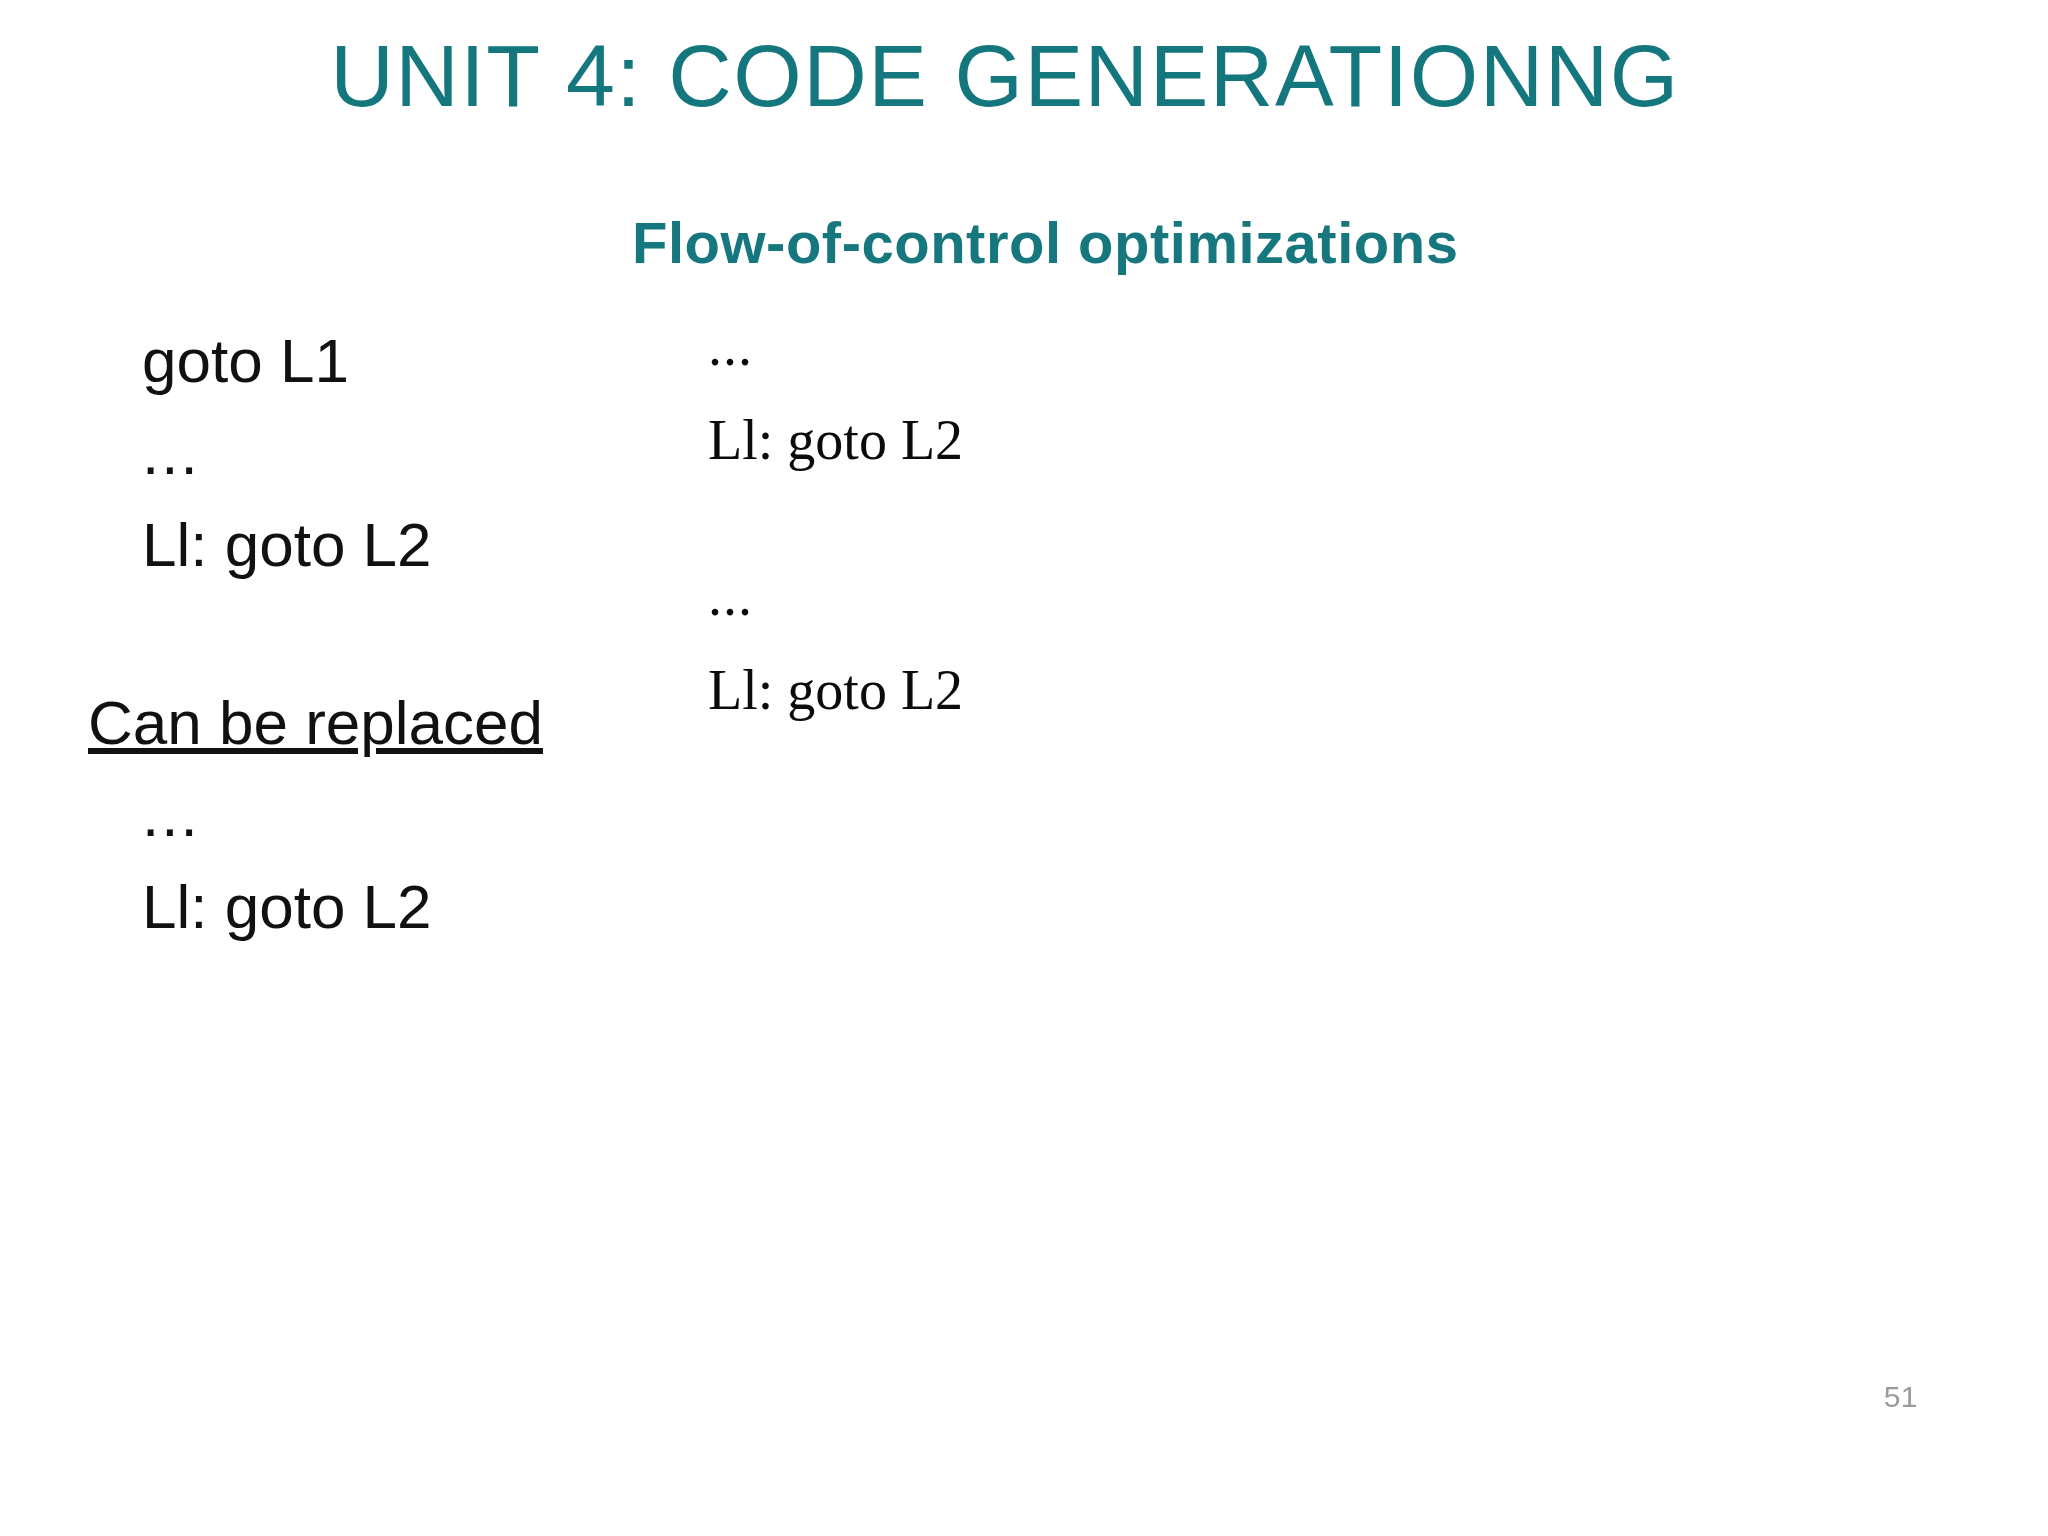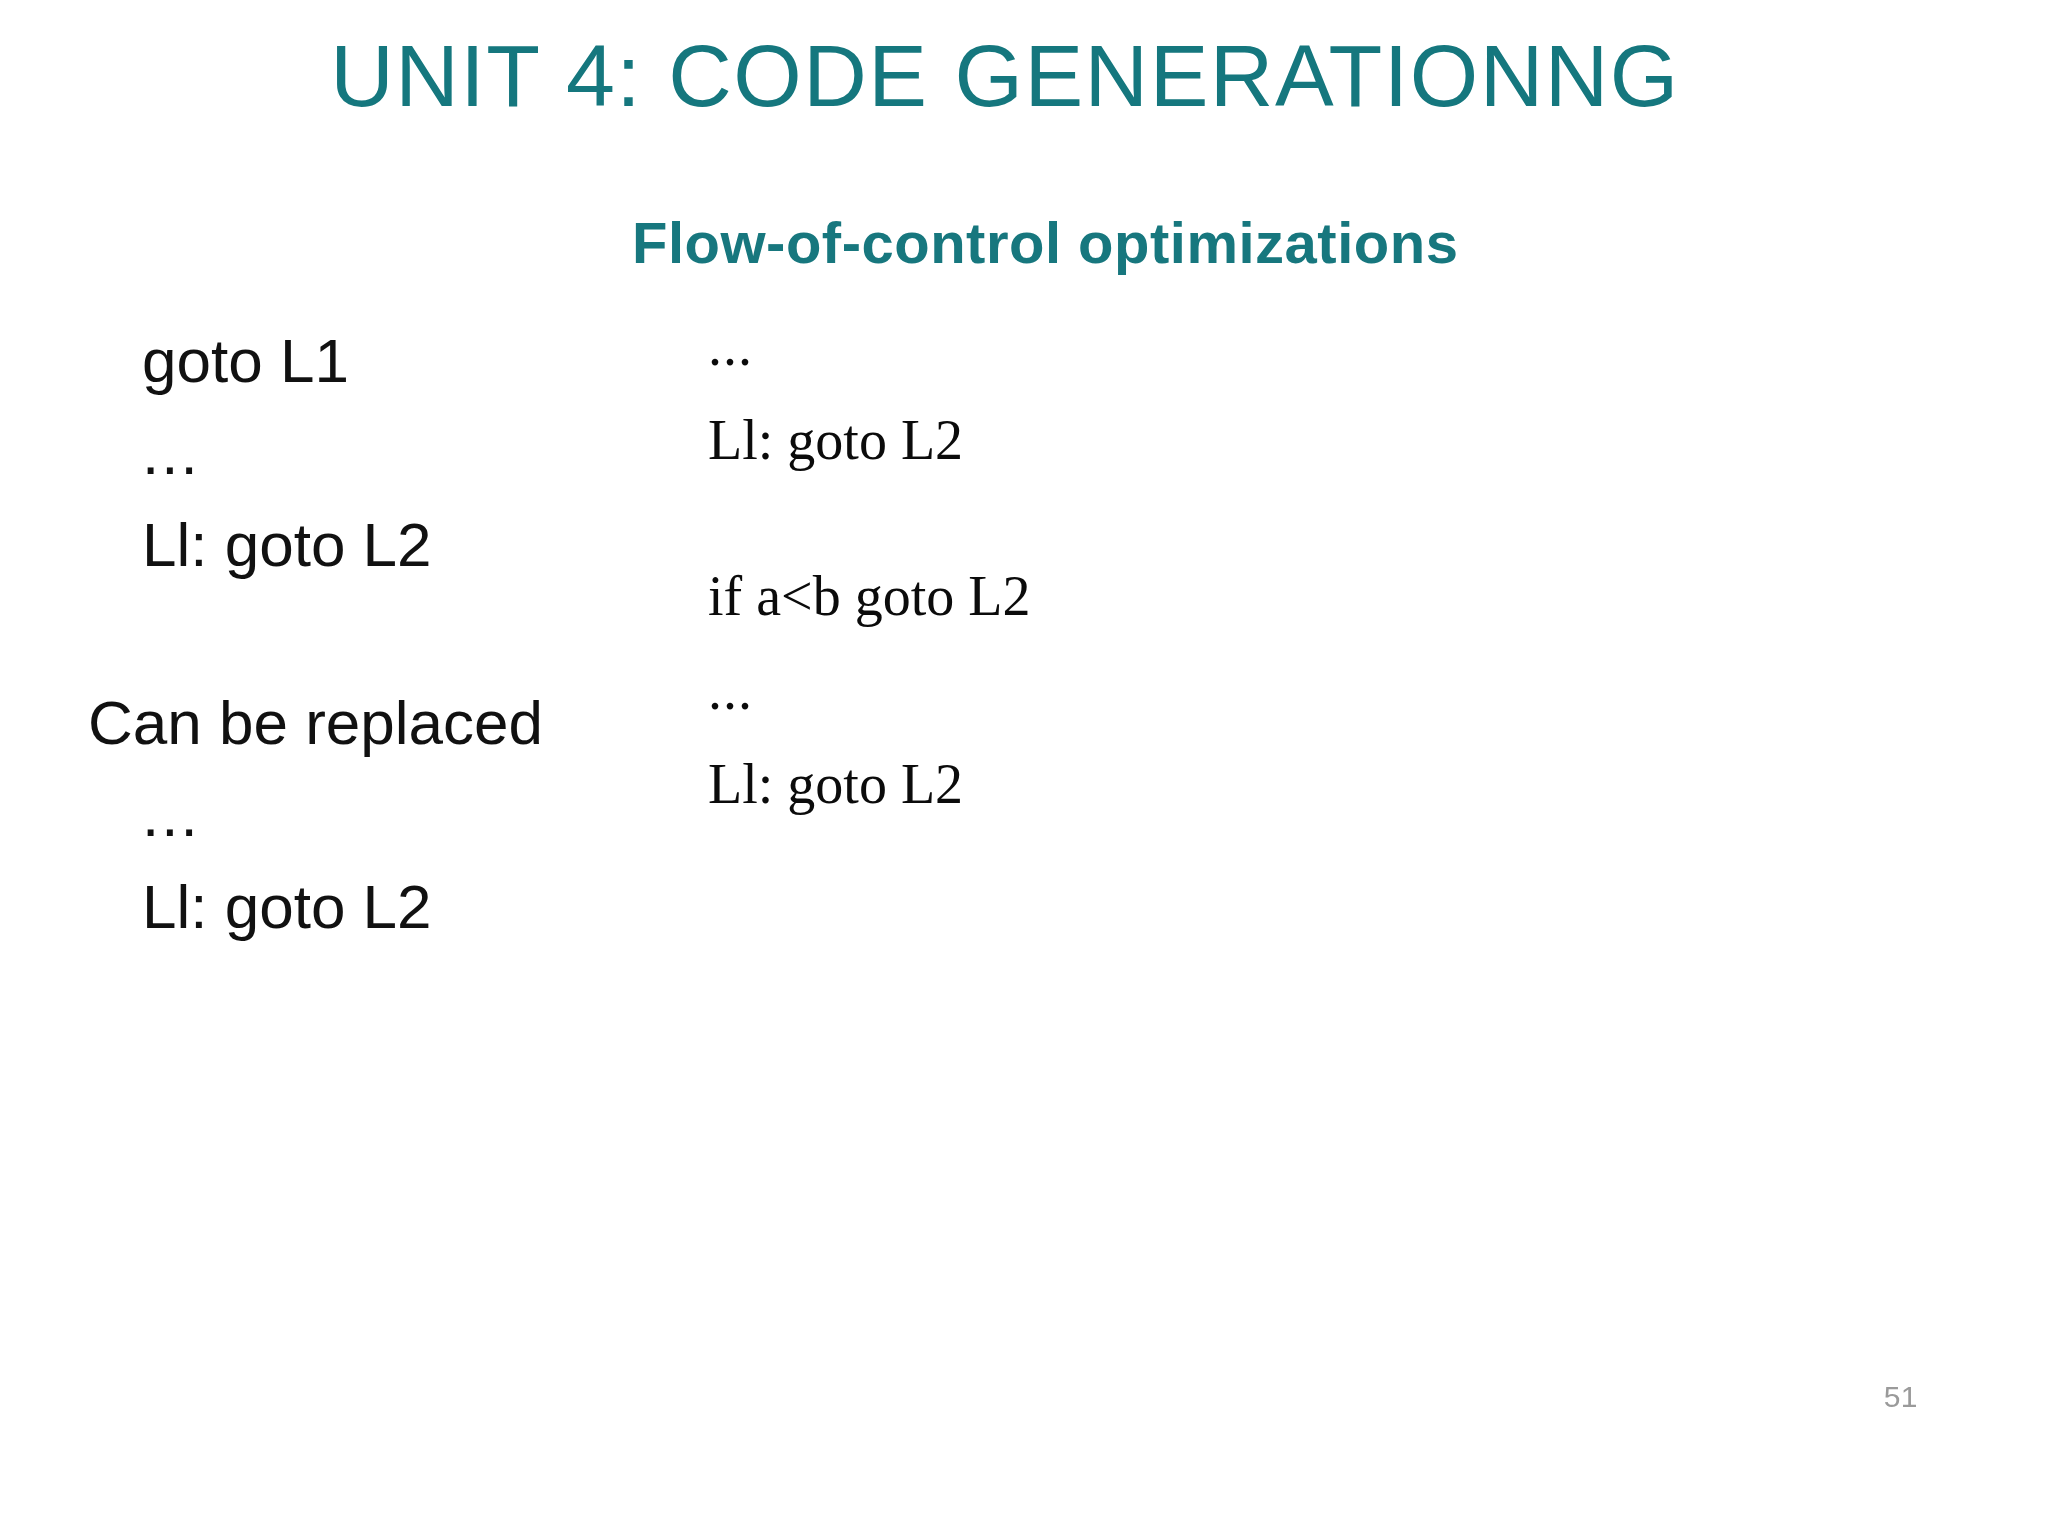--- a/index.html
+++ b/index.html
@@ -67,20 +67,21 @@
   .col-left .line {
     min-height: 62px;
     margin-bottom: 30px;
     padding-left: 56px;
     text-indent: -2px;
     margin-top: 8px;
   }
   .col-left .line.wrap {
     padding-left: 0;
     text-indent: 0;
+    text-decoration: underline;
   }
   .col-left .line.wrap .w1 { display: block; }
   .col-left .line.wrap .w2 { display: block; padding-left: 56px; }
   .col-left .line.spacer {
     min-height: 0;
     height: 78px;
     margin-bottom: 0;
   }
   .col-left .line.ellipsis {
     letter-spacing: 2px;
@@ -146,20 +147,19 @@
       <span class="w1">Can be replaced</span>
     </div>
     <div class="line ellipsis">...</div>
     <div class="line">Ll: goto L2</div>
   </div>
 
   <div class="col-right">
     <div class="line ellipsis">...</div>
     <div class="line">Ll: goto L2</div>
     <div class="line spacer"></div>
-    <div class="line">if a&lt;b goto L2</div>
     <div class="line ellipsis">...</div>
     <div class="line">Ll: goto L2</div>
   </div>
 
   <div class="page-number">51</div>
 
 </div>
 
 </body></html>

